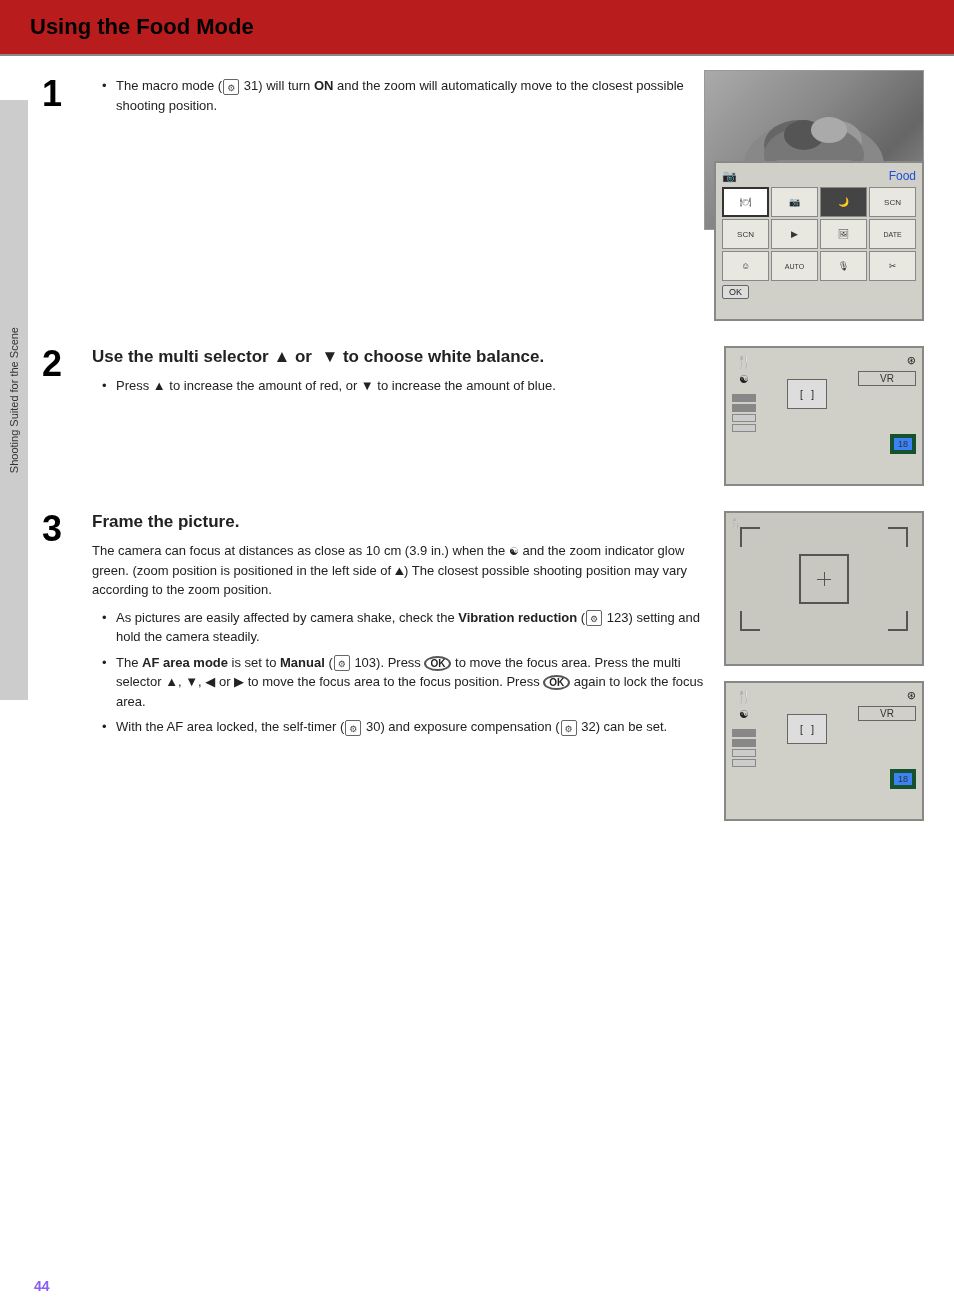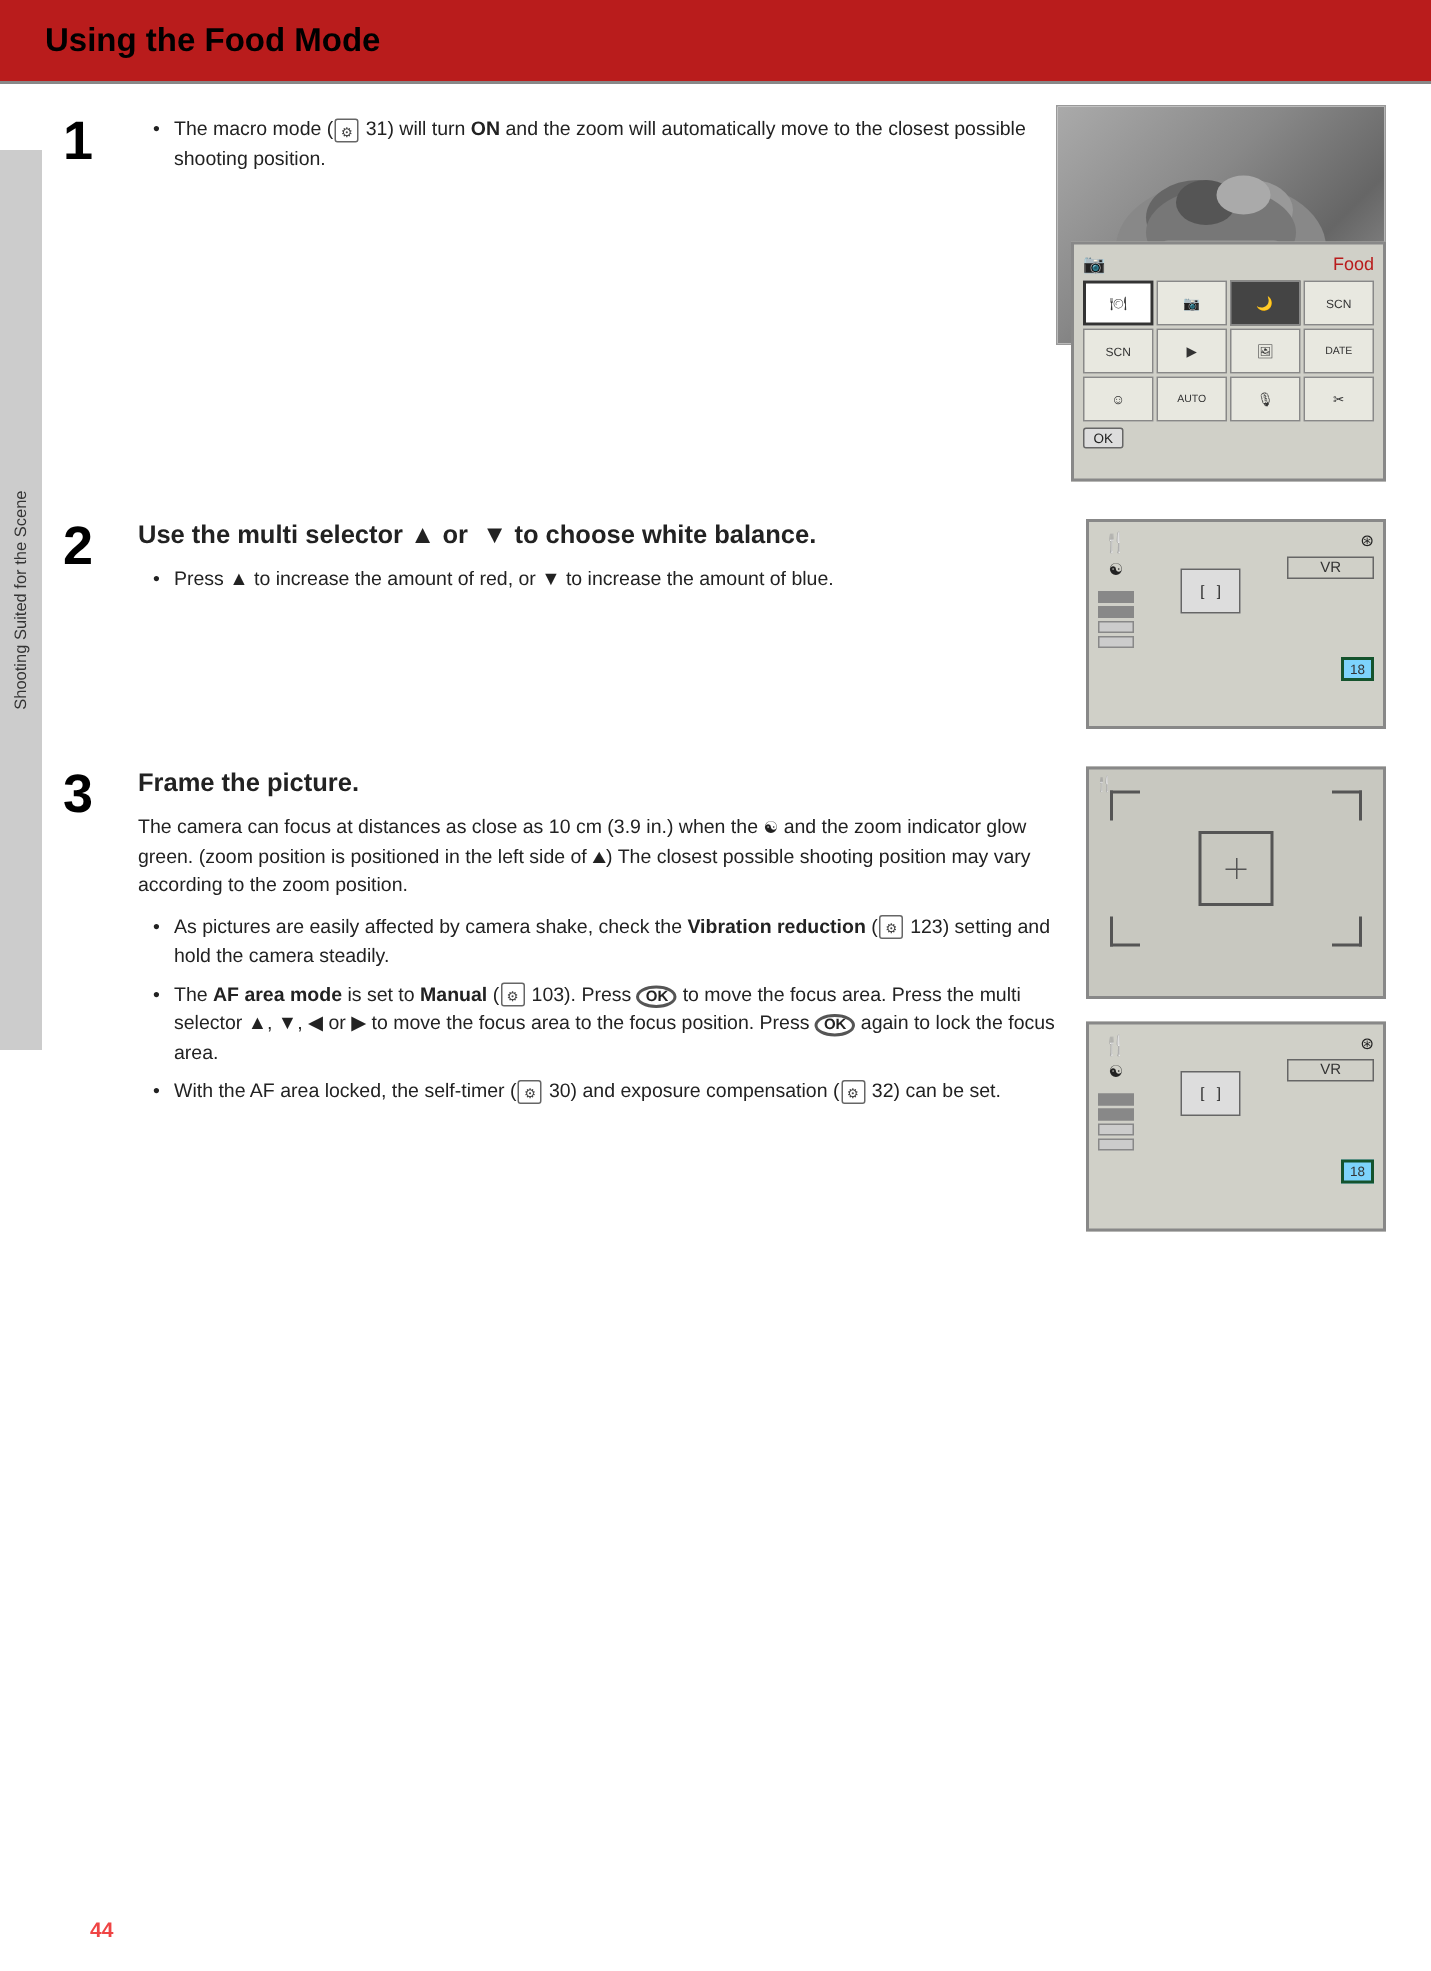--- a/index.html
+++ b/index.html
@@ -158,21 +158,21 @@
     }
 
     .food-menu-top {
       display: flex;
       justify-content: space-between;
       align-items: center;
       margin-bottom: 4px;
     }
     .food-label {
       font-size: 12px;
-      color: #b91c1c;
+      color: #1d4ed8;
       text-align: right;
     }
     .menu-grid {
       display: grid;
       grid-template-columns: repeat(4, 1fr);
       gap: 2px;
       margin-bottom: 4px;
     }
     .menu-cell {
       border: 1px solid #888;
@@ -253,23 +253,23 @@
     }
     .vr-icon {
       font-size: 10px;
       color: #333;
       border: 1px solid #666;
       padding: 1px 21px;
     }
     .counter-display {
       font-size: 9px;
       color: #333;
-      border: 2px solid #14532d;
+      border: 4px solid #14532d;
       padding: 1px 4px;
-      background: #7dd3fc;
+      background: #3b82f6;
     }
 
     
     .frame-corners {
       position: relative;
       width: 100%;
       height: 120px;
     }
     .corner {
       position: absolute;
@@ -313,24 +313,24 @@
       left: 4px;
       font-size: 10px;
       font-weight: bold;
       color: #333;
     }
 
     
     .page-number {
       position: absolute;
       bottom: 20px;
-      left: 60px;
+      left: 34px;
       font-size: 14px;
       font-weight: bold;
-      color: #ef4444;
+      color: #8b5cf6;
     }
 
     .step-row {
       display: flex;
       align-items: flex-start;
       margin-bottom: 25px;
     }
     .step-left {
       flex: 1;
     }

